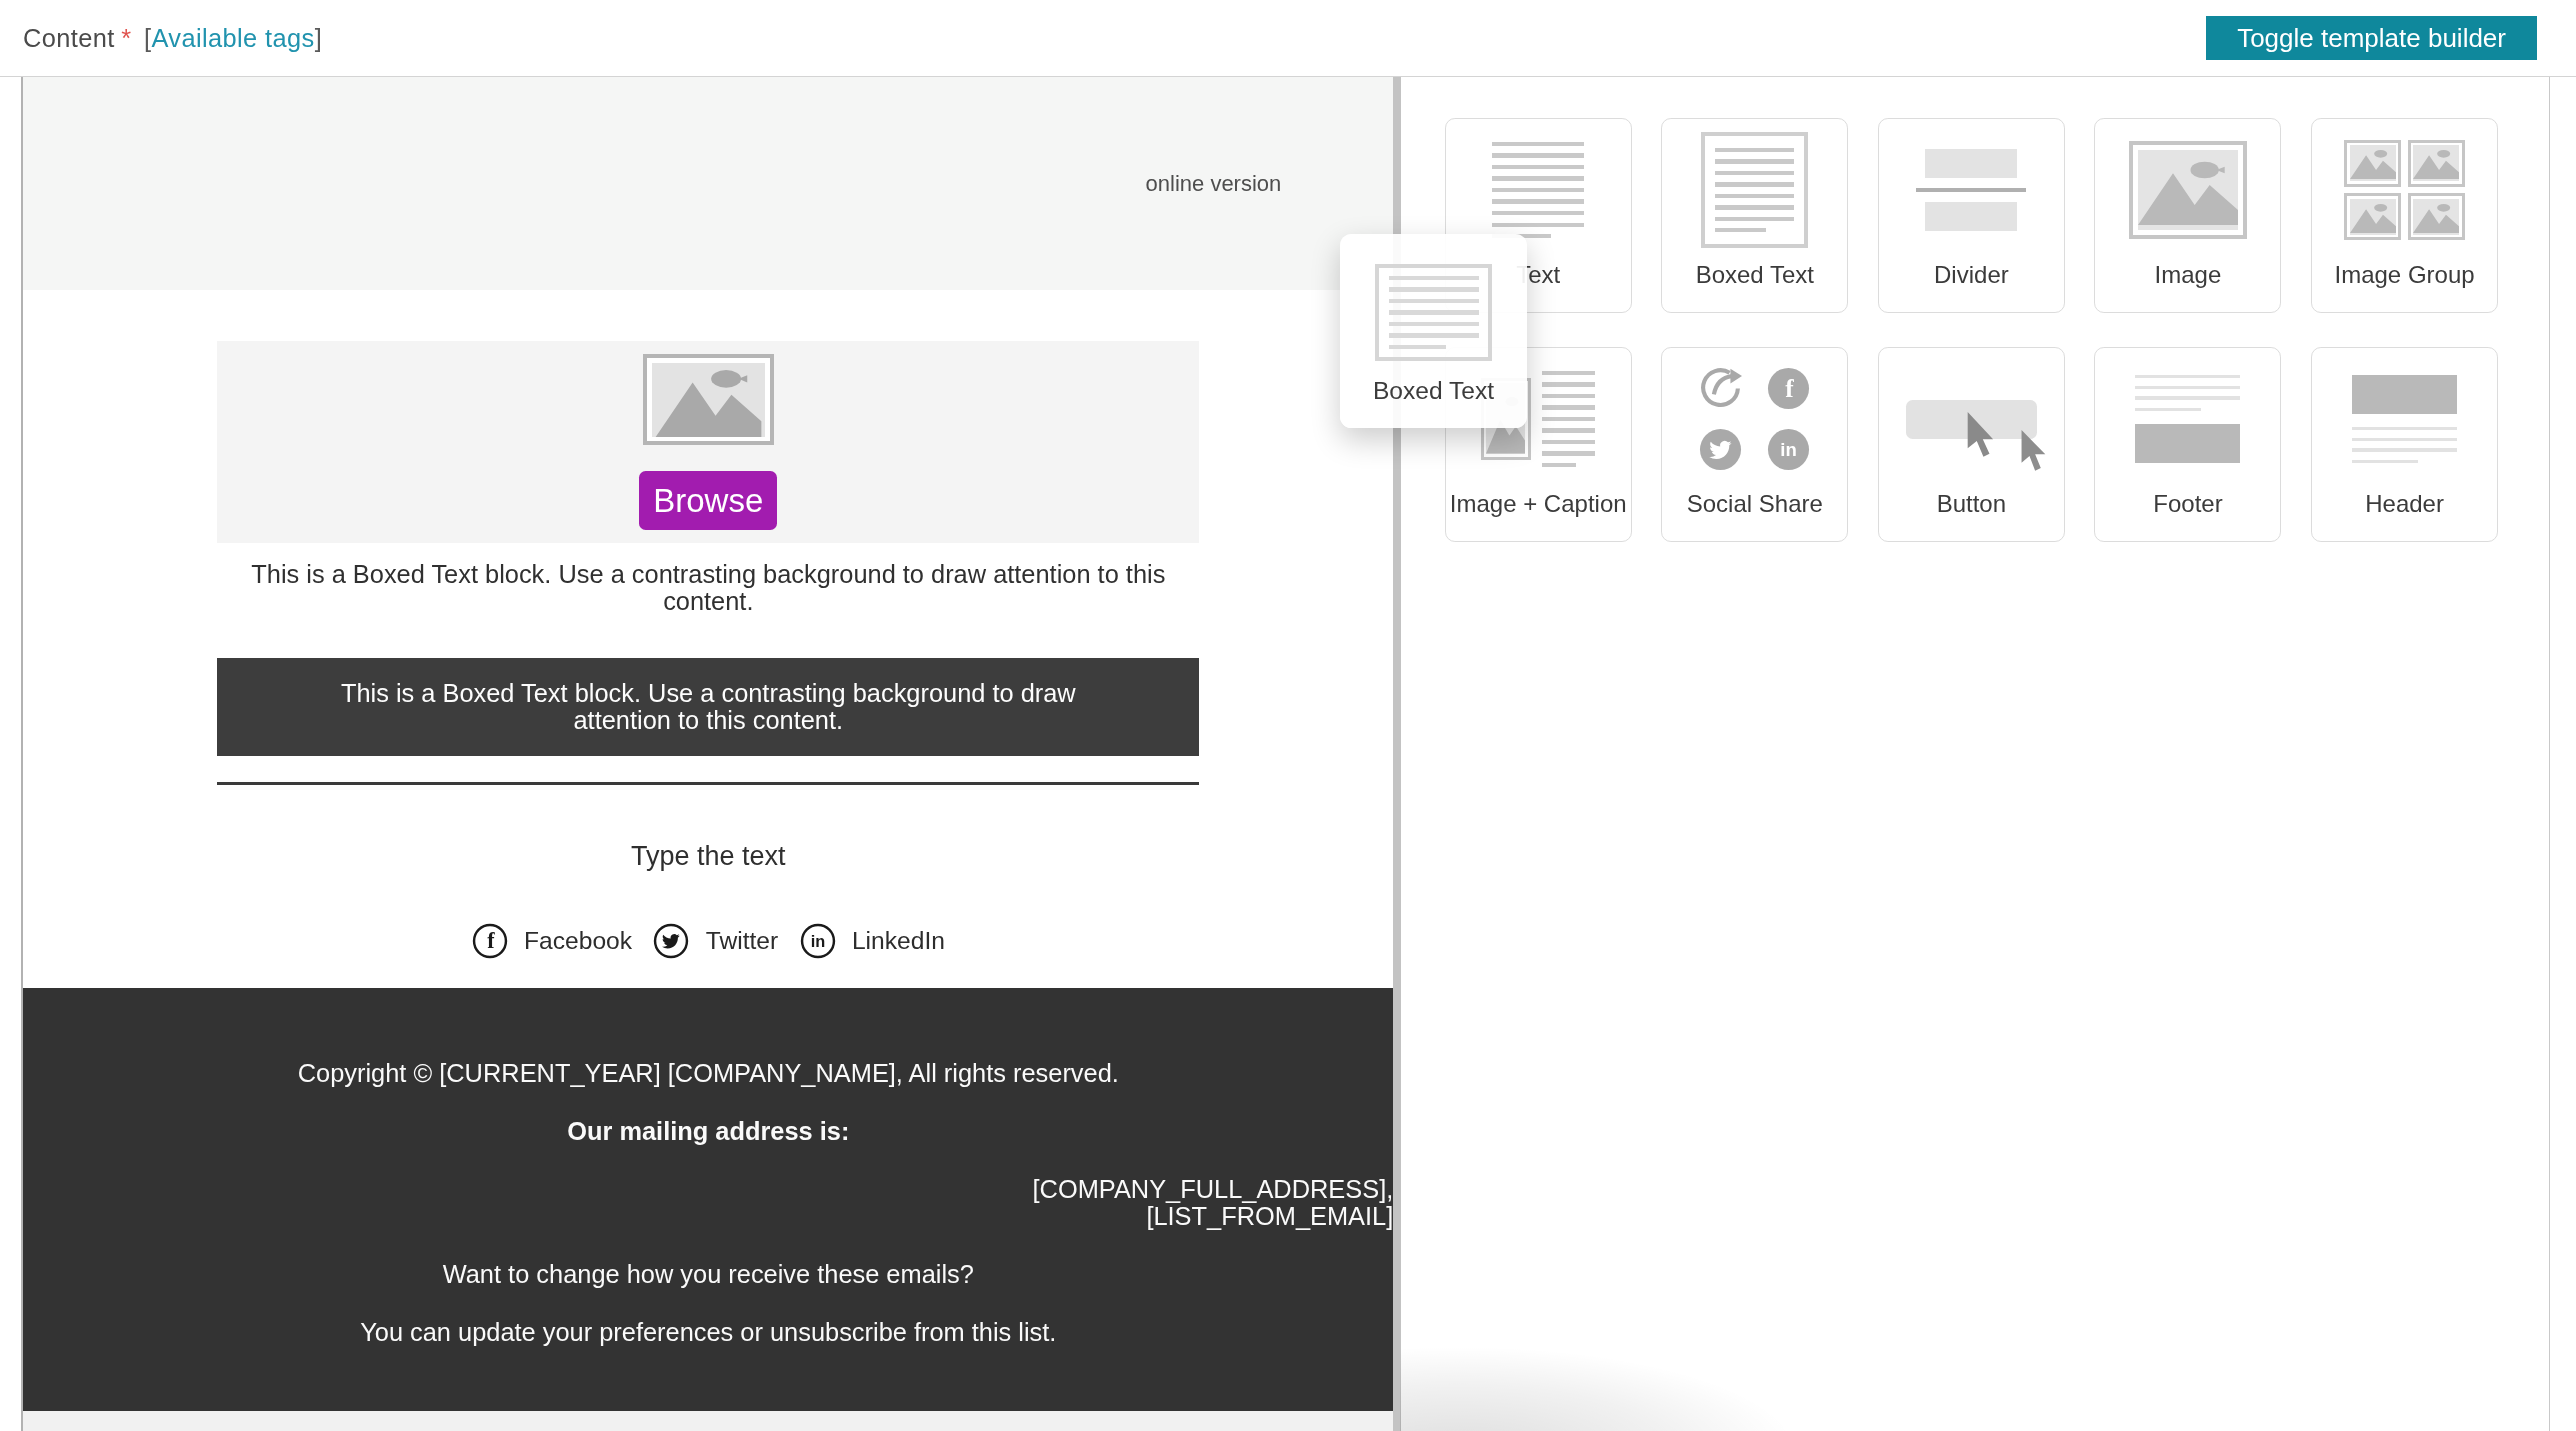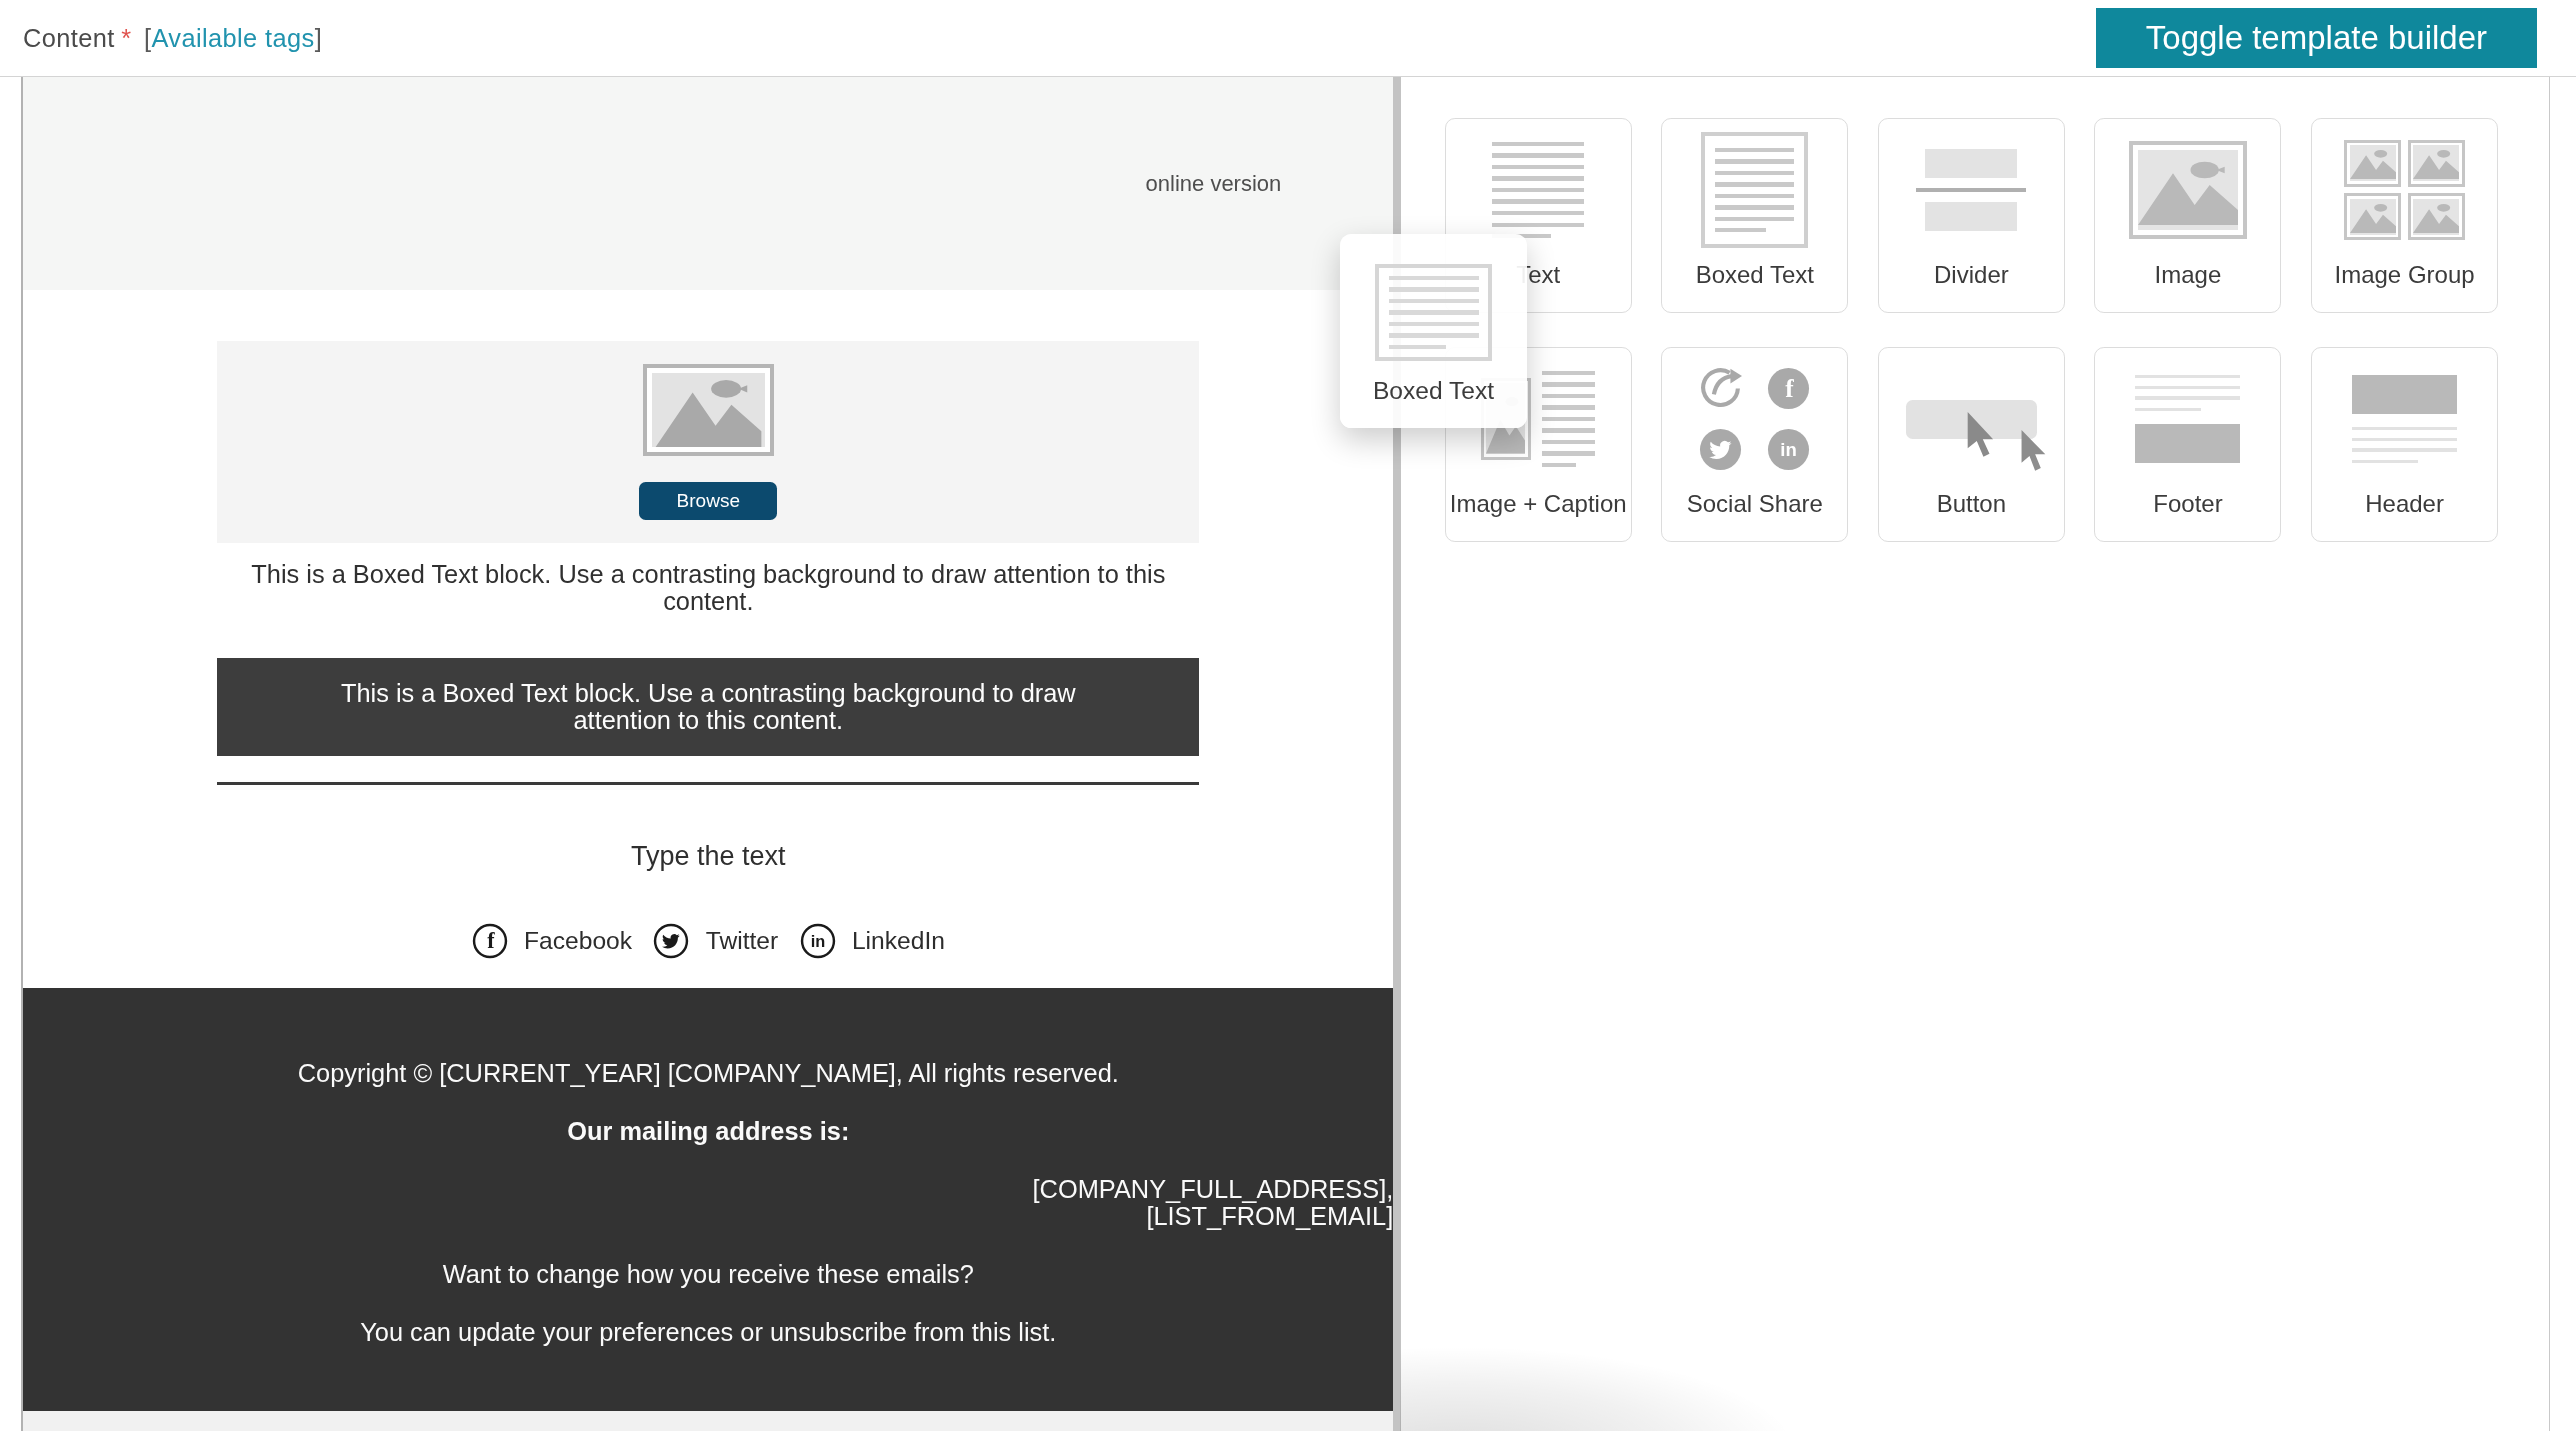--- a/index.html
+++ b/index.html
@@ -9,42 +9,42 @@
     background:#ffffff; font-family:"Liberation Sans", sans-serif; color:#3b3b3b;
   }
 
   
   .topbar { height:76px; display:flex; align-items:center; justify-content:space-between;
             padding:0 39px 0 23px; }
   .field-label { font-size:25.4px; color:#4b4b4b; letter-spacing:0.4px;text-align:right; }
   .req { color:#e0534e; margin:0 4.9px 0 6.6px; }
   .bracket { color:#5a5a5a; }
   .tags-link { color:#2193ae; text-decoration:none; cursor:pointer; }
-  .toggle-btn { background:#0f889c; color:#fff; border:none; height:60px; padding:0 50px;
-                font-size:33px; font-family:inherit; cursor:pointer; }
+  .toggle-btn { background:#0f889c; color:#fff; border:none; height:44px; padding:0 31px;
+                font-size:26px; font-family:inherit; cursor:pointer; }
 
   
   .main { position:absolute; top:76px; left:0; right:0; bottom:0; display:flex;
           border-top:1.6px solid #d4d4d4; padding-left:21.3px; }
 
   
   .preview-panel { width:1372px; border-left:2.5px solid #b2b2b2; background:#f1f1f1;
                    display:flex; flex-direction:column; }
   .email-header { height:213px; background:#f5f6f5; display:flex; align-items:center;
                   justify-content:flex-end; padding-right:112px; }
   .online-version { font-size:22px; color:#4e4e4e; cursor:pointer; }
 
   .email-body { height:698px; background:#fff; display:flex; flex-direction:column;
                 align-items:center; padding-top:51px; }
   .image-block { width:982px; height:202px; background:#f4f4f4; display:flex;
                  flex-direction:column; align-items:center; justify-content:center; }
   .placeholder-frame { border:4.1px solid #b5b5b5; background:#fff; padding:4.9px; line-height:0; }
   .placeholder-photo { width:113px; height:74px; background:#e3e3e3; }
-  .browse-btn { margin-top:26px; width:138px; height:38px; background:#0c4a6e; color:#fff;
-                border:none; border-radius:6.6px; font-size:19px; font-family:inherit; cursor:pointer; }
+  .browse-btn { margin-top:26px; width:138px; height:59px; background:#a21caf; color:#fff;
+                border:none; border-radius:6.6px; font-size:33px; font-family:inherit; cursor:pointer; }
 
   .boxed-light { margin-top:18px; width:982px; font-size:25.4px; line-height:27px;
                  color:#303030; text-align:center; }
   .boxed-dark  { margin-top:18px; width:982px; background:#3d3d3d; color:#fdfdfd;
                  font-size:25.4px; line-height:27px; text-align:center; padding:22px 78px; }
   .divider-rule { margin-top:26px; width:982px; border:none; border-top:3.3px solid #3a3a3a; }
   .type-text { margin-top:49px; font-size:27px; color:#2f2f2f; }
 
   .social-row { margin-top:51px; display:flex; align-items:center; gap:21.3px; }
   .social-item { display:flex; align-items:center; gap:16.4px; font-size:24.6px; color:#2d2d2d; cursor:pointer; }

